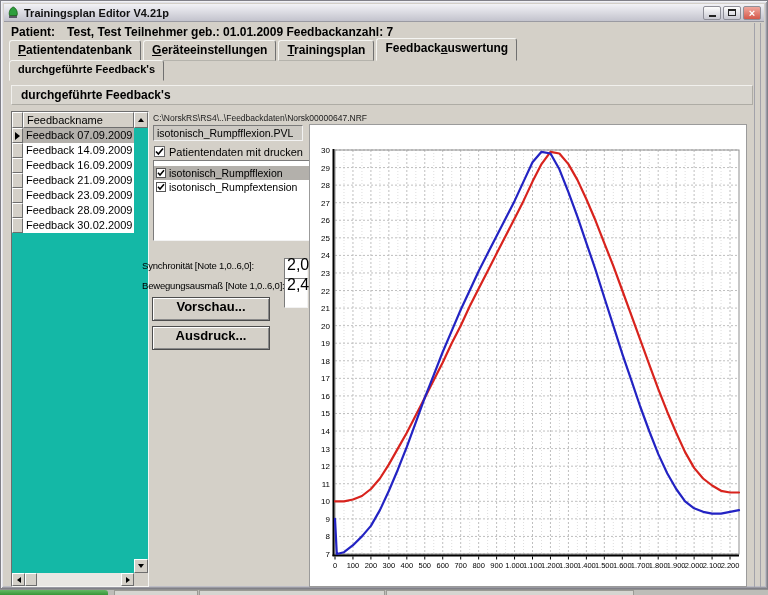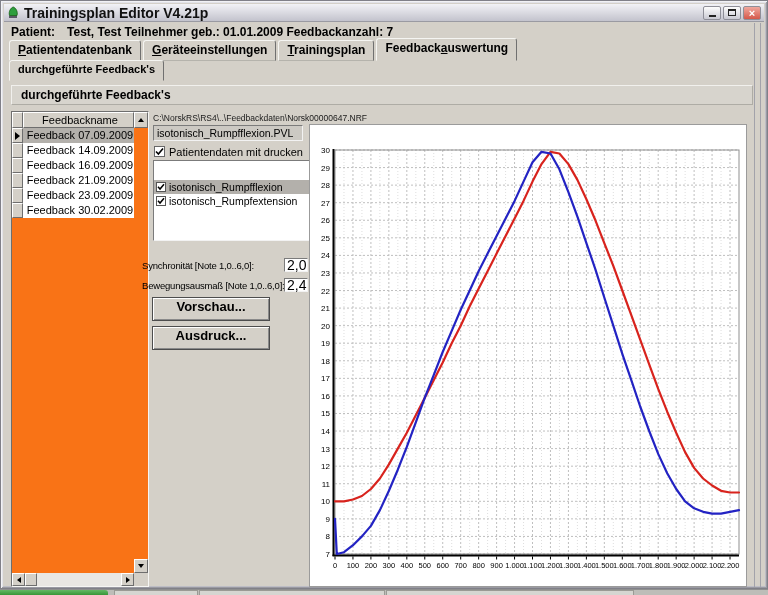--- a/index.html
+++ b/index.html
@@ -15,21 +15,21 @@
     box-shadow: inset 1px 1px 0 #f2f2f5, inset -1px -1px 0 #9a9aa2,
                 inset 2px 2px 0 #e2e2e8, inset -2px -2px 0 #bdbdc5;
   }
   
   #title-bar {
     position:absolute; left:3px; top:3px; right:3px; height:18px;
     background:linear-gradient(#f2f2f6,#c3c3cd);
     border-bottom:1px solid #9a9aa2;
     display:flex; align-items:center; padding:0 3px;
   }
-  #title-bar .title-text { font-size:14px; font-weight:bold; color:#111; margin-left:4px; white-space:nowrap; }
+  #title-bar .title-text { font-size:11px; font-weight:bold; color:#111; margin-left:4px; white-space:nowrap; }
   #win-buttons { margin-left:auto; display:flex; gap:2px; }
   .tb-btn {
     width:18px; height:14px; border:1px solid #8f8f98; border-radius:2px;
     background:linear-gradient(#fdfdfd,#c9c9d2);
     font-size:10px; line-height:12px; text-align:center; color:#222;
     display:flex; align-items:center; justify-content:center; cursor:default;
   }
   .tb-btn.close { background:linear-gradient(#f0a89e,#d5584a); color:#fff; font-weight:bold; font-size:11px; }
   .tb-btn .max-glyph { display:block; width:8px; height:7px; border:1px solid #222; border-top:2px solid #222; }
   .tb-btn .min-glyph { display:block; width:7px; height:2px; background:#222; margin-top:7px; }
@@ -53,21 +53,21 @@
   .tab u { text-decoration:underline; }
   
   #group-caption {
     position:absolute; left:10px; top:84px; width:742px; height:20px;
     background:#d7d4cd; border:1px solid; border-color:#f1f0ed #aeaca5 #aeaca5 #f1f0ed;
     font-size:12px; font-weight:bold; color:#000; line-height:18px; padding-left:9px;
   }
   
   #feedback-grid {
     position:absolute; left:10px; top:110px; width:138px; height:476px;
-    background:#f97316; border:1px solid; border-color:#6e6e6e #f6f6f4 #f6f6f4 #6e6e6e;text-align:center;
+    background:#14b8a6; border:1px solid; border-color:#6e6e6e #f6f6f4 #f6f6f4 #6e6e6e;
   }
   .raised { background:#d4d0c8; border:1px solid; border-color:#ffffff #6e6e6e #6e6e6e #ffffff; }
   #grid-header { position:absolute; left:0; top:0; right:0; height:16px; display:flex; }
   #grid-header .gutter-head { width:11px; }
   #grid-header .name-head { flex:1; font-size:11px; padding:1px 0 0 3px; color:#000; overflow:hidden; white-space:nowrap; }
   .sb-btn { width:14px; display:flex; align-items:center; justify-content:center; }
   .tri-up    { width:0; height:0; border-left:3px solid transparent; border-right:3px solid transparent; border-bottom:4px solid #000; }
   .tri-down  { width:0; height:0; border-left:3px solid transparent; border-right:3px solid transparent; border-top:4px solid #000; }
   .tri-left  { width:0; height:0; border-top:3px solid transparent; border-bottom:3px solid transparent; border-right:4px solid #000; }
   .tri-right { width:0; height:0; border-top:3px solid transparent; border-bottom:3px solid transparent; border-left:4px solid #000; }
@@ -96,36 +96,36 @@
   }
   #print-check-row { position:absolute; left:153px; top:144px; height:13px; display:flex; align-items:center; }
   .check-box {
     width:11px; height:11px; background:#fff; border:1px solid #676767;
     display:inline-flex; align-items:center; justify-content:center; margin-right:4px; flex:none;
   }
   #print-check-row .check-label { font-size:11px; color:#000; white-space:nowrap; }
   #curve-list {
     position:absolute; left:152px; top:159px; width:157px; height:81px;
     background:#fff; border:1px solid; border-color:#7b7b7b #f2f2f2 #f2f2f2 #7b7b7b;
-    overflow:hidden; padding-top:19px;
+    overflow:hidden; padding-top:5px;
   }
   .curve-item { display:flex; align-items:center; height:14px; padding-left:2px; }
   .curve-item.selected { background:#b3b0ab; }
   .mini-check {
     width:10px; height:10px; background:#fff; border:1px solid #555;
     display:inline-flex; align-items:center; justify-content:center; margin-right:3px; flex:none;
   }
   .curve-label { font-size:10.5px; color:#000; white-space:nowrap; }
   .metric-label { position:absolute; width:140px; font-size:9.5px; letter-spacing:-0.2px; color:#000; white-space:nowrap; }
   #sync-label { left:141px; top:259px; }
   #rom-label  { left:141px; top:279px; }
   .metric-input {
-    position:absolute; left:283px; width:24px; height:14px;
+    position:absolute; left:283px; width:24px; height:30px;
     background:#fff; border:1px solid; border-color:#7b7b7b #f2f2f2 #f2f2f2 #7b7b7b;
-    font-size:14px; line-height:12px; padding-left:2px; color:#000;
+    font-size:16px; line-height:12px; padding-left:2px; color:#000;
   }
   #sync-input { top:257px; }
   #rom-input  { top:277px; }
   .cmd-button {
     position:absolute; left:151px; width:118px; height:24px;
     background:#d4d0c8; border:1px solid #4d4d4d;
     box-shadow: inset 1px 1px 0 #ffffff, inset -1px -1px 0 #8a8a8a;
     font-size:13px; font-weight:bold; color:#000; text-align:center; line-height:18px; cursor:default;
   }
   #preview-button { top:296px; }
@@ -212,20 +212,24 @@
           <div class="row-gutter raised"></div>
           <div class="row-cell">Feedback 16.09.2009</div>
         </div>
         <div class="grid-row">
           <div class="row-gutter raised"></div>
           <div class="row-cell">Feedback 21.09.2009</div>
         </div>
         <div class="grid-row">
           <div class="row-gutter raised"></div>
           <div class="row-cell">Feedback 23.09.2009</div>
+        </div>
+        <div class="grid-row">
+          <div class="row-gutter raised"></div>
+          <div class="row-cell">Feedback 28.09.2009</div>
         </div>
         <div class="grid-row">
           <div class="row-gutter raised"></div>
           <div class="row-cell">Feedback 30.02.2009</div>
         </div>
       </div>
     <div id="vscroll-down" class="sb-btn raised">
         <span class="tri-down"></span>
       </div>
     <div id="grid-hscroll">

